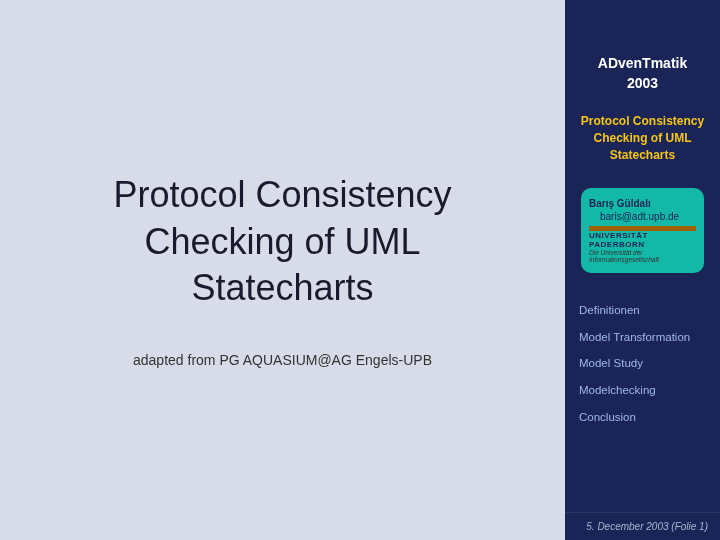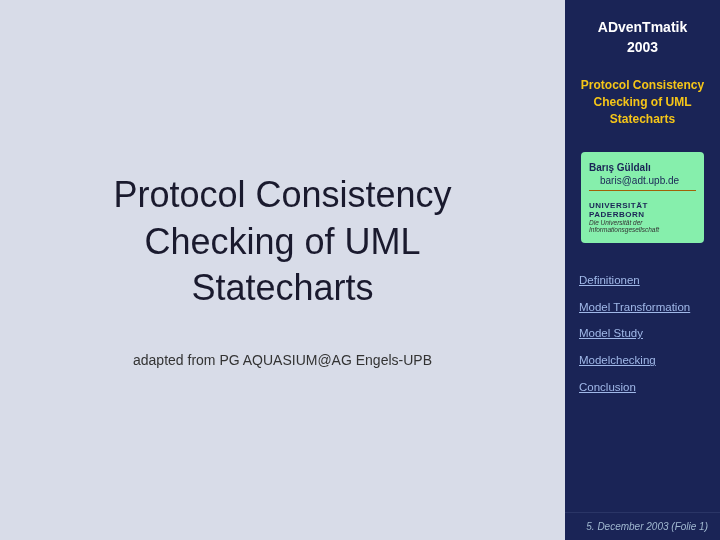--- a/index.html
+++ b/index.html
@@ -53,20 +53,21 @@
       display: flex;
       flex-direction: column;
       padding: 0;
     }
 
     .sidebar-header {
       background: #1a2456;
       padding: 18px 12px 10px 12px;
       text-align: center;
       border-bottom: none;
+      margin-top: 36px;
     }
 
     .sidebar-title {
       color: white;
       font-size: 14px;
       font-weight: bold;
       line-height: 1.4;
     }
 
     .sidebar-active-topic {
@@ -76,24 +77,24 @@
     }
 
     .sidebar-active-topic-text {
       color: #f5c518;
       font-size: 12px;
       line-height: 1.4;
       font-weight: bold;
     }
 
     .sidebar-author-section {
-      background: #86efac;
+      background: #14b8a6;
       padding: 10px 8px;
       margin: 8px 8px;
-      border-radius: 4px;
+      border-radius: 10px;
     }
 
     .sidebar-author-name {
       font-size: 10px;
       font-weight: bold;
       color: #1a2456;
       text-align: left;
     }
 
     .sidebar-author-email {
@@ -111,21 +112,20 @@
       flex-direction: column;
       gap: 0;
     }
 
     .nav-item {
       padding: 6px 14px;
       font-size: 11.5px;
       color: #a0b8e8;
       cursor: pointer;
       line-height: 1.3;
-      text-decoration: underline;
     }
 
     .sidebar-footer {
       padding: 8px 12px;
       text-align: right;
       border-top: 1px solid #2a3566;
     }
 
     .sidebar-footer-text {
       color: #a0b8d0;
@@ -150,21 +150,21 @@
   </div>
 
   <div class="sidebar-active-topic">
     <div class="sidebar-active-topic-text">Protocol Consistency<br>Checking of UML<br>Statecharts</div>
   </div>
 
   <div style="padding: 6px 8px;">
     <div class="sidebar-author-section">
       <div class="sidebar-author-name">Barış Güldalı</div>
       <div class="sidebar-author-email">baris@adt.upb.de</div>
-      <div style="margin-top: 4px; border-top: 1px solid #a16207; padding-top: 10px;">
+      <div style="margin-top: 4px; border-top: 5px solid #a16207; padding-top: 0;">
         <div style="font-size: 8px; font-weight: bold; color: #1a2456; text-transform: uppercase; letter-spacing: 0.5px;">UNIVERSITÄT PADERBORN</div>
         <div style="font-size: 6.5px; color: #333; font-style: italic;">Die Universität der Informationsgesellschaft</div>
       </div>
     </div>
   </div>
 
   <div class="sidebar-nav">
     <div class="nav-item">Definitionen</div>
     <div class="nav-item">Model Transformation</div>
     <div class="nav-item">Model Study</div>

